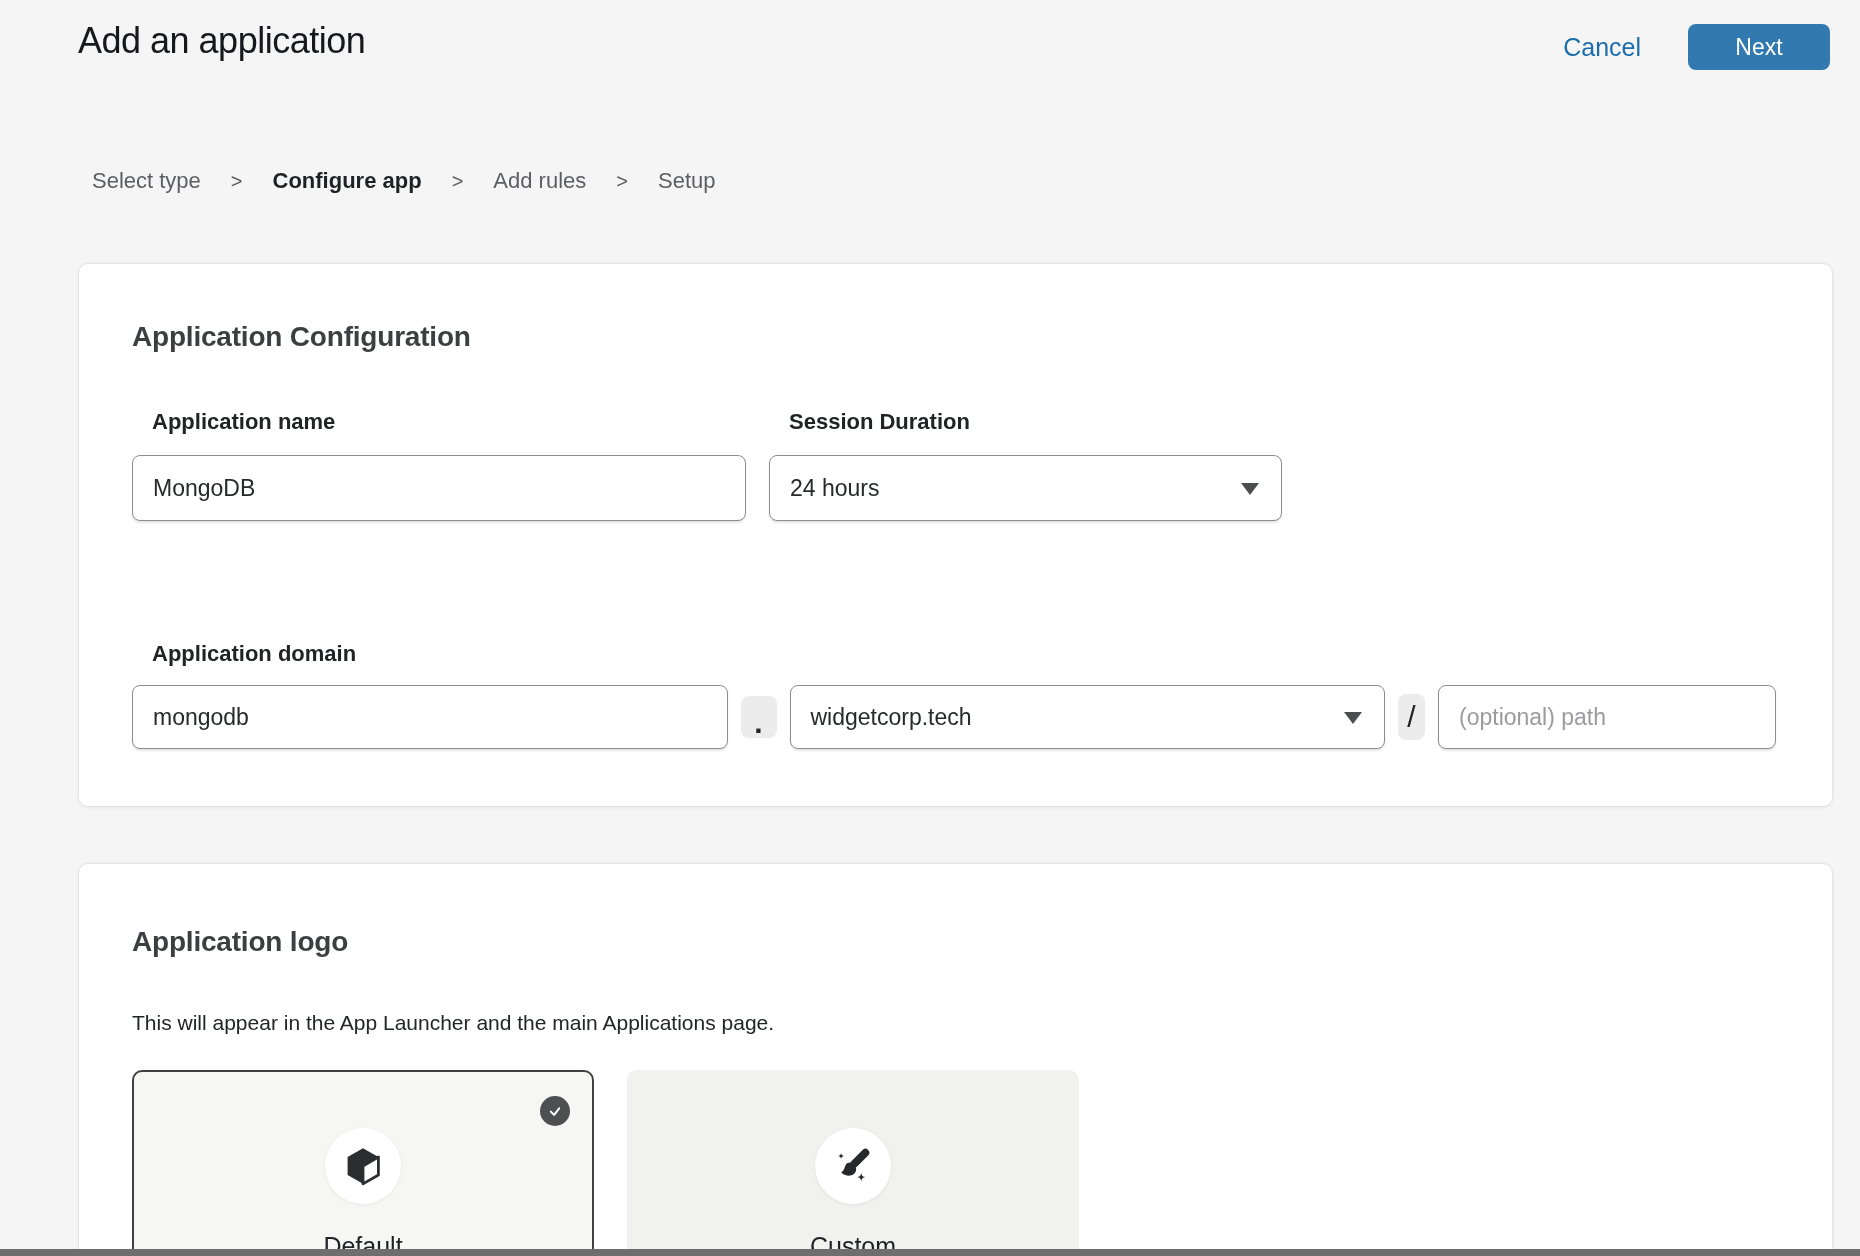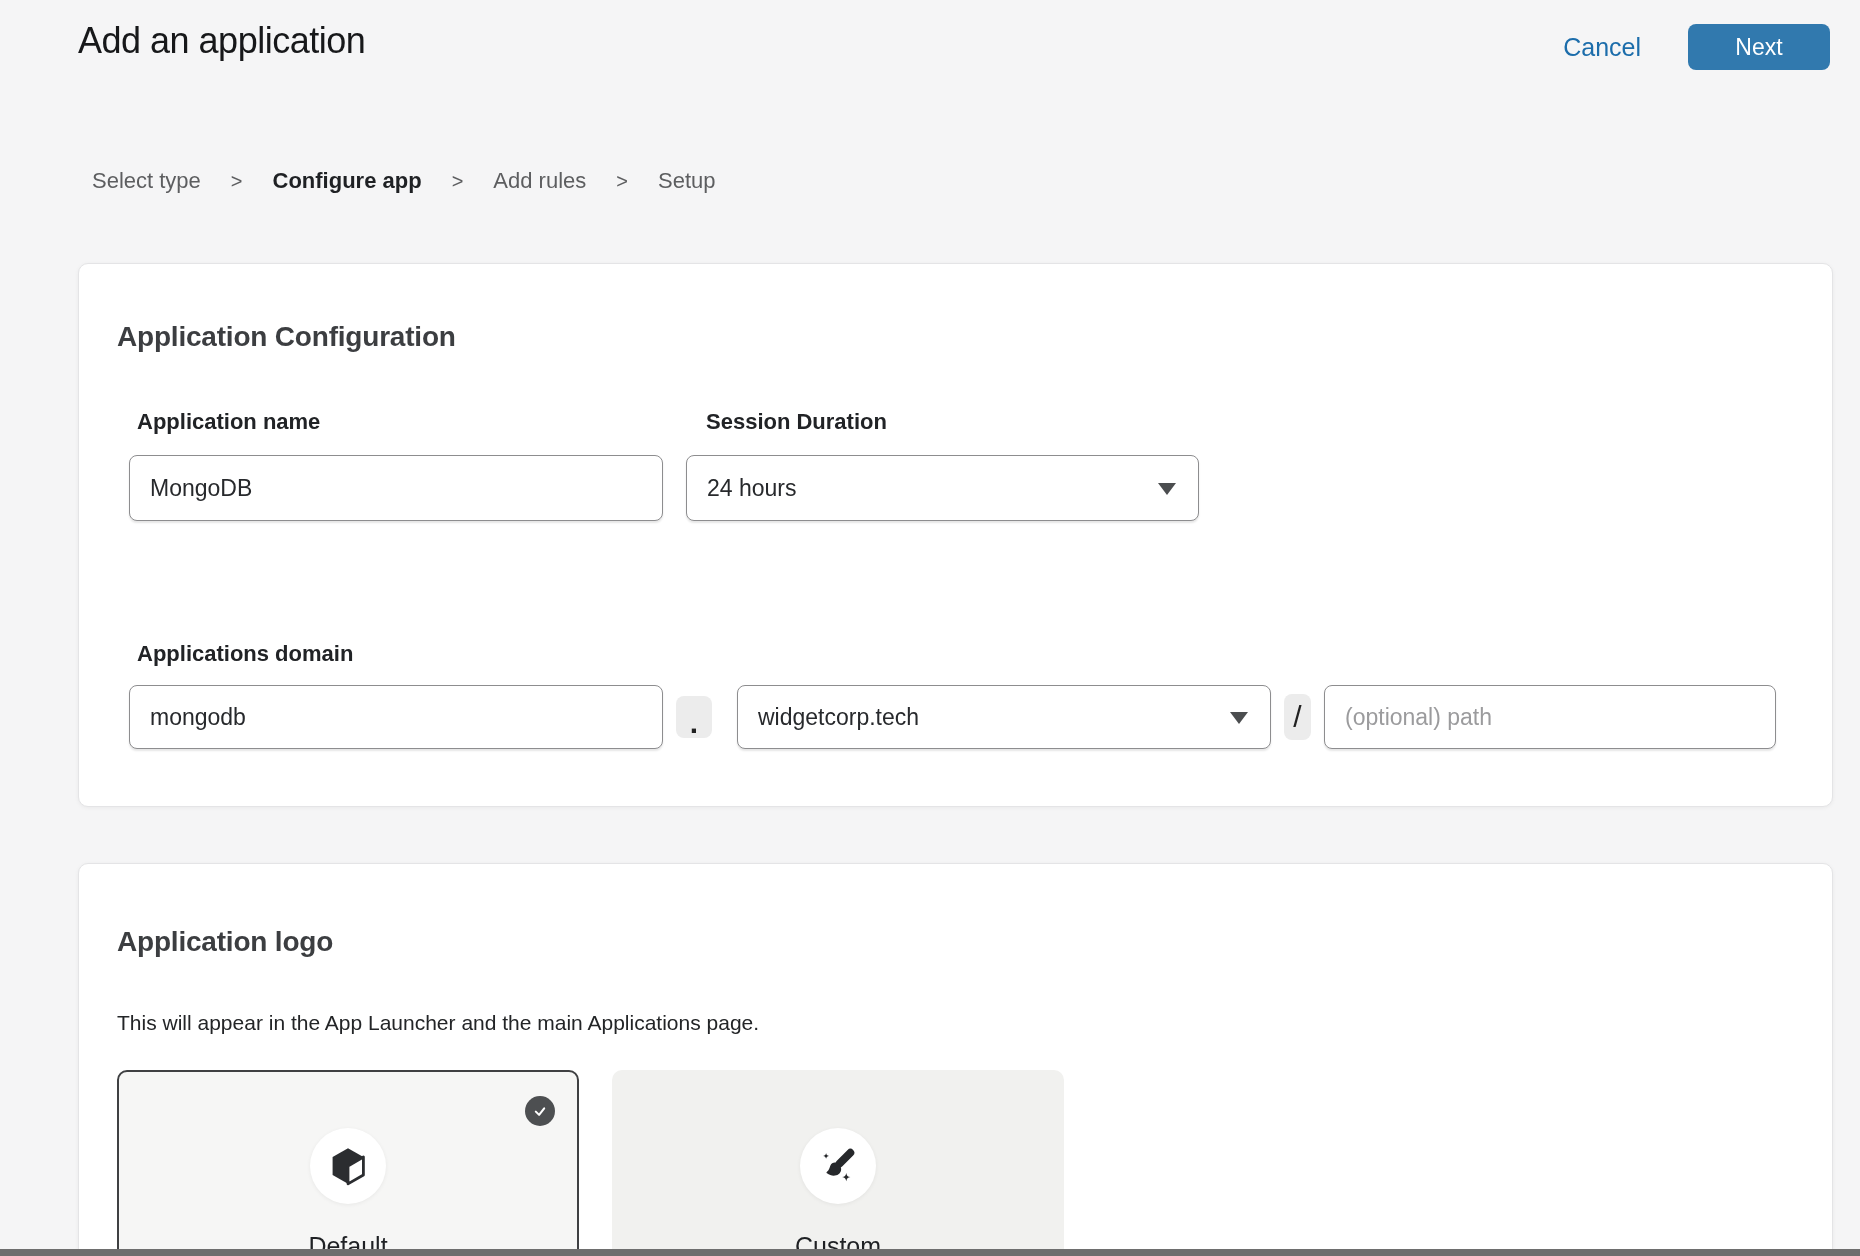--- a/index.html
+++ b/index.html
@@ -64,21 +64,21 @@
 
   
   .card {
     position: absolute;
     left: 78px;
     width: 1755px;
     background: #ffffff;
     border: 1px solid #e4e4e6;
     border-radius: 10px;
     box-shadow: 0 1px 4px rgba(0,0,0,0.05);
-    padding: 0 56px 0 38px;
+    padding: 0 56px 0 53px;
   }
   .card.config { top: 263px; height: 544px; }
   .card.logo   { top: 863px; height: 520px; }
 
   .card h2 {
     font-size: 28px;
     font-weight: 700;
     color: #3c3e41;
     letter-spacing: -0.2px;
   }
@@ -119,21 +119,21 @@
   .caret {
     position: absolute;
     right: 22px; top: 50%;
     margin-top: -5px;
     width: 0; height: 0;
     border-left: 9px solid transparent;
     border-right: 9px solid transparent;
     border-top: 12px solid #4b4d4f;
   }
 
-  .w510 { width: 534px; margin-left: 12px; }
+  .w510 { width: 614px; }
   .w513 { width: 513px; }
 
   .domain-label { margin-top: 120px; margin-bottom: 18px; }
   .domain-row {
     display: flex;
     align-items: center;
     gap: 13px;
   }
   .domain-row .text-input, .domain-row .select-box { height: 64px; }
   .sep-box {
@@ -244,21 +244,21 @@
     </div>
     <div>
       <label class="field-label">Session Duration</label>
       <div class="select-box w513">
         <span>24 hours</span>
         <span class="caret"></span>
       </div>
     </div>
   </div>
 
-  <label class="field-label domain-label">Applications domain</label>
+  <label class="field-label domain-label">Application domain</label>
   <div class="domain-row">
     <input class="text-input w510" type="text" value="mongodb" style="">
     <span class="sep-box sep-dot">.</span>
     <div class="select-box w510">
       <span>widgetcorp.tech</span>
       <span class="caret"></span>
     </div>
     <span class="sep-box sep-slash">/</span>
     <input class="text-input path-input" type="text" placeholder="(optional) path" style="">
   </div>

